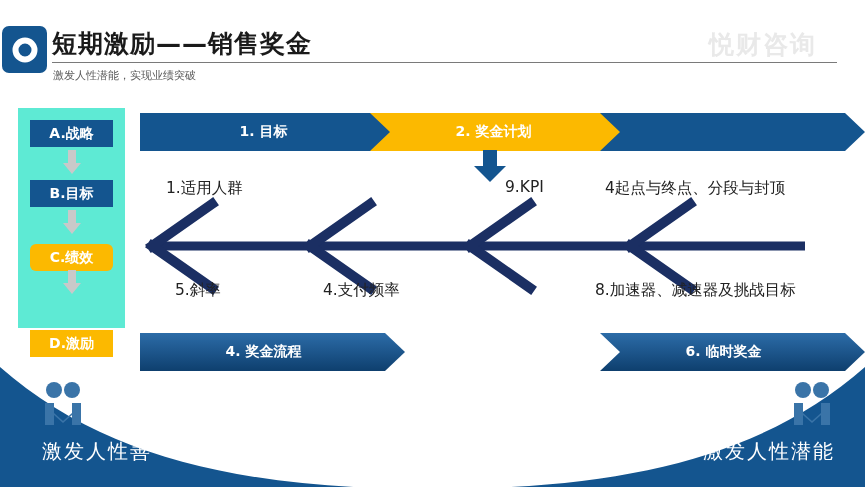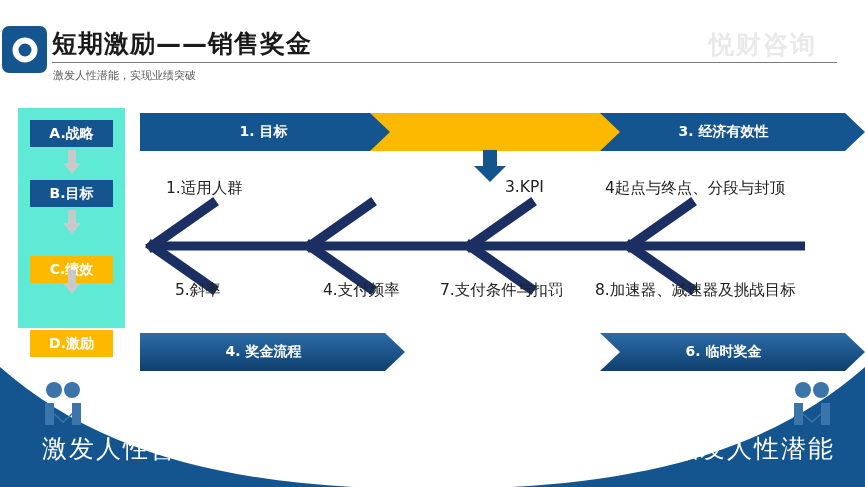--- a/index.html
+++ b/index.html
@@ -86,21 +86,21 @@
   .fish-lbl{
     position:absolute;white-space:nowrap;
     font-size:15.5px;color:#222222;
     font-family:"DejaVu Sans","Liberation Sans",sans-serif;
   }
 
   
   .footer{position:absolute;left:0;bottom:0;width:865px;height:120px;overflow:hidden;}
   .footer-text{
     position:absolute;bottom:22px;
-    color:#ffffff;font-size:25px;font-weight:normal;
+    color:#ffffff;font-size:20px;font-weight:normal;
     letter-spacing:2px;white-space:nowrap;
     font-family:"DejaVu Sans","Liberation Sans",sans-serif;
   }
   .footer-text.left{left:42px;}
   .footer-text.right{right:30px;}
   .people-icon{position:absolute;width:42px;height:44px;}
   .people-icon.left{left:42px;bottom:62px;}
   .people-icon.right{right:32px;bottom:62px;}
 </style>
 </head>
@@ -129,21 +129,21 @@
 
     <div class="side-item blue" style="top:72px;">
       <span>B.目标</span>
     </div>
     <div class="side-arrow" style="top:102px;">
       <svg width="22" height="26" viewBox="0 0 22 26">
           <path d="M7 0 h8 v13 h5 L11 24 L2 13 h5 Z" fill="#c9c9c9"></path>
         </svg>
     </div>
 
-    <div class="side-item gold" style="top:148px;">
+    <div class="side-item gold" style="top:136px;border-radius:6px;">
       <span>C.绩效</span>
     </div>
     <div class="side-arrow" style="top:162px;">
       <svg width="22" height="26" viewBox="0 0 22 26">
           <path d="M7 0 h8 v13 h5 L11 24 L2 13 h5 Z" fill="#c9c9c9"></path>
         </svg>
     </div>
 
     <div class="side-item gold" style="top:222px;">
       <span>D.激励</span>
@@ -160,29 +160,29 @@
       </div>
       <span class="lbl">1. 目标</span>
     </div>
 
     <div class="chev" style="left:230px;width:265px;">
       <div class="shape">
         <svg width="265" height="38" viewBox="0 0 265 38" preserveAspectRatio="none">
           <polygon points="0,0 245,0 265,19 245,38 0,38 20,19" fill="#fcb900"></polygon>
         </svg>
       </div>
+      <span class="lbl">2. 奖金计划</span>
     </div>
 
     <div class="chev" style="left:460px;width:265px;">
       <div class="shape">
         <svg width="265" height="38" viewBox="0 0 265 38" preserveAspectRatio="none">
           <polygon points="0,0 245,0 265,19 245,38 0,38 20,19" fill="#14558f"></polygon>
         </svg>
       </div>
-      <span class="lbl">3. 经济有效性</span>
     </div>
   </div>
 
   <div class="down-arrow">
     <svg width="38" height="34" viewBox="0 0 38 34">
       <path d="M12 0 h14 v16 h9 L19 32 L3 16 h9 Z" fill="#14558f"></path>
     </svg>
   </div>
 
   <div class="fish">
@@ -194,27 +194,26 @@
 
       <path d="M170 76 L230 34 M170 76 L230 118" stroke="#1b2f63" stroke-width="10" fill="none" stroke-linecap="square"></path>
 
       <path d="M330 76 L390 34 M330 76 L390 118" stroke="#1b2f63" stroke-width="10" fill="none" stroke-linecap="square"></path>
 
       <path d="M490 76 L550 34 M490 76 L550 118" stroke="#1b2f63" stroke-width="10" fill="none" stroke-linecap="square"></path>
     </svg>
 
     
     <div class="fish-lbl" style="left:18px;top:8px;margin-left:8px;">1.适用人群</div>
-    <div class="fish-lbl" style="left:365px;top:8px;">3.KPI</div>
+    <div class="fish-lbl" style="left:365px;top:8px;">9.KPI</div>
     <div class="fish-lbl" style="left:465px;top:8px;">4起点与终点、分段与封顶</div>
 
     
     <div class="fish-lbl" style="left:35px;top:110px;">5.斜率</div>
     <div class="fish-lbl" style="left:183px;top:110px;">4.支付频率</div>
-    <div class="fish-lbl" style="left:300px;top:110px;">7.支付条件与扣罚</div>
     <div class="fish-lbl" style="left:455px;top:110px;">8.加速器、减速器及挑战目标</div>
   </div>
 
   <div class="chev-row" style="left:140px;top:333px;width:700px;">
 
     <div class="chev" style="left:0px;width:265px;">
       <div class="shape">
         <svg width="265" height="38" viewBox="0 0 265 38" preserveAspectRatio="none">
           <defs>
               <linearGradient id="g1" x1="0" y1="0" x2="0" y2="1">

